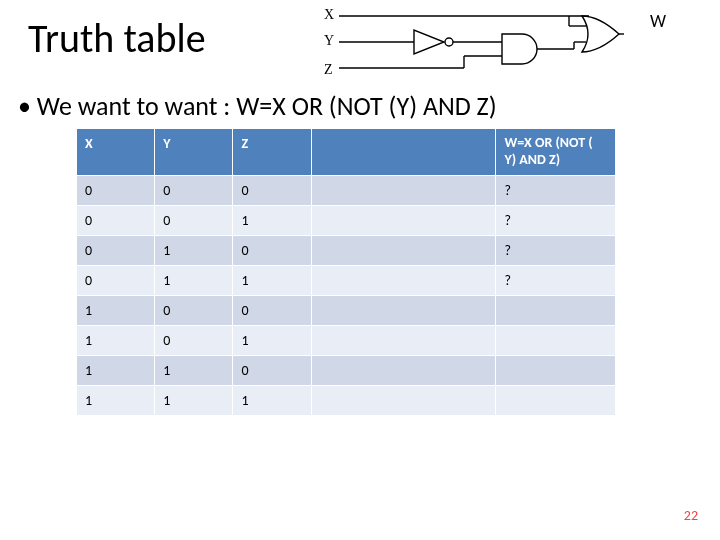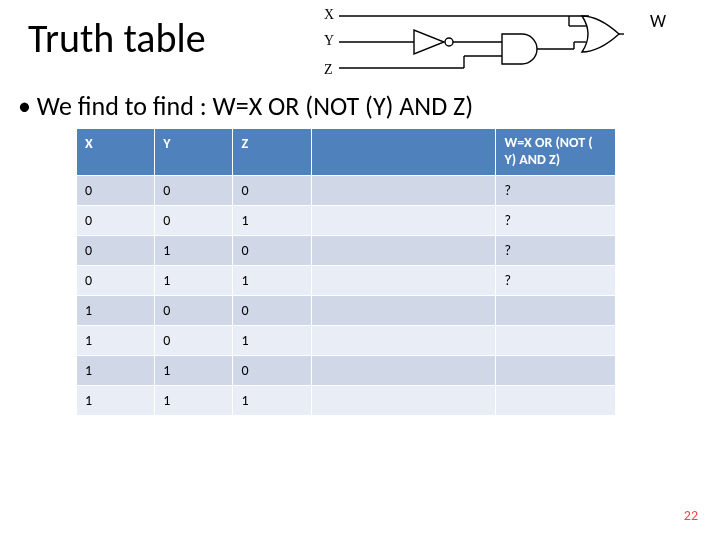--- a/index.html
+++ b/index.html
@@ -66,21 +66,21 @@
 
         <line x1="295" y1="24" x2="300" y2="24"></line>
       </g>
     </svg>
     <span class="labelX">X</span>
     <span class="labelY">Y</span>
     <span class="labelZ">Z</span>
   </div>
   <span class="labelW">W</span>
 
-  <div class="bullet">• We find to find : W=X OR (NOT (Y) AND Z)</div>
+  <div class="bullet">• We want to want : W=X OR (NOT (Y) AND Z)</div>
 
   <table class="tt">
     <thead>
       <tr>
         <th class="col-x">X</th>
         <th class="col-y">Y</th>
         <th class="col-z">Z</th>
         <th class="col-gap"></th>
         <th class="col-w thW">W=X OR (NOT ( Y) AND Z)</th>
       </tr>

